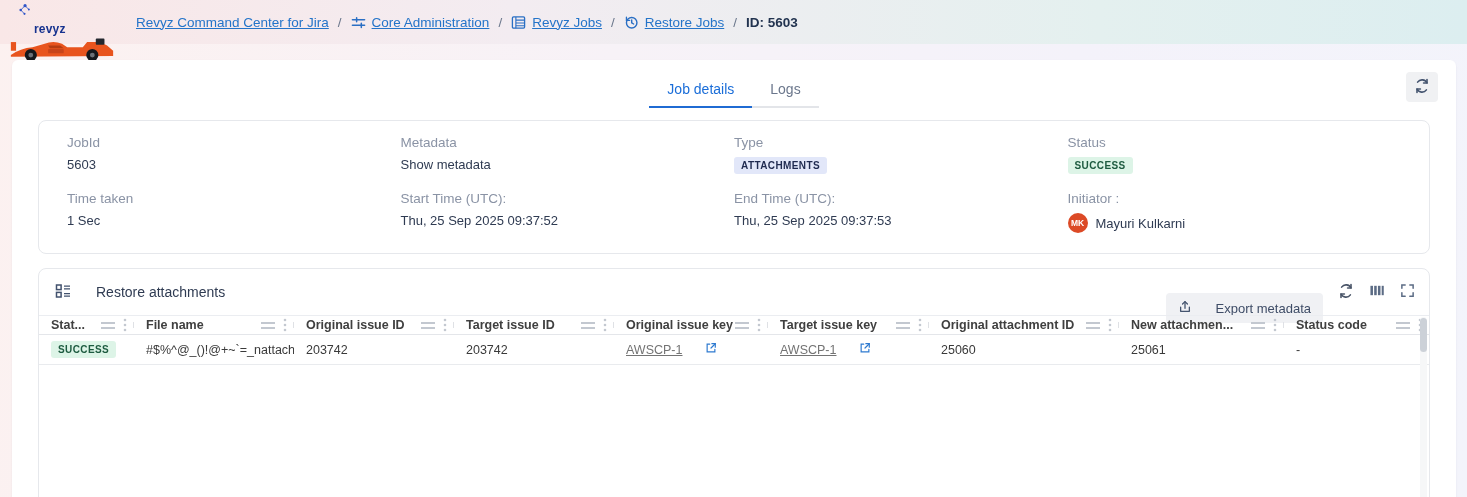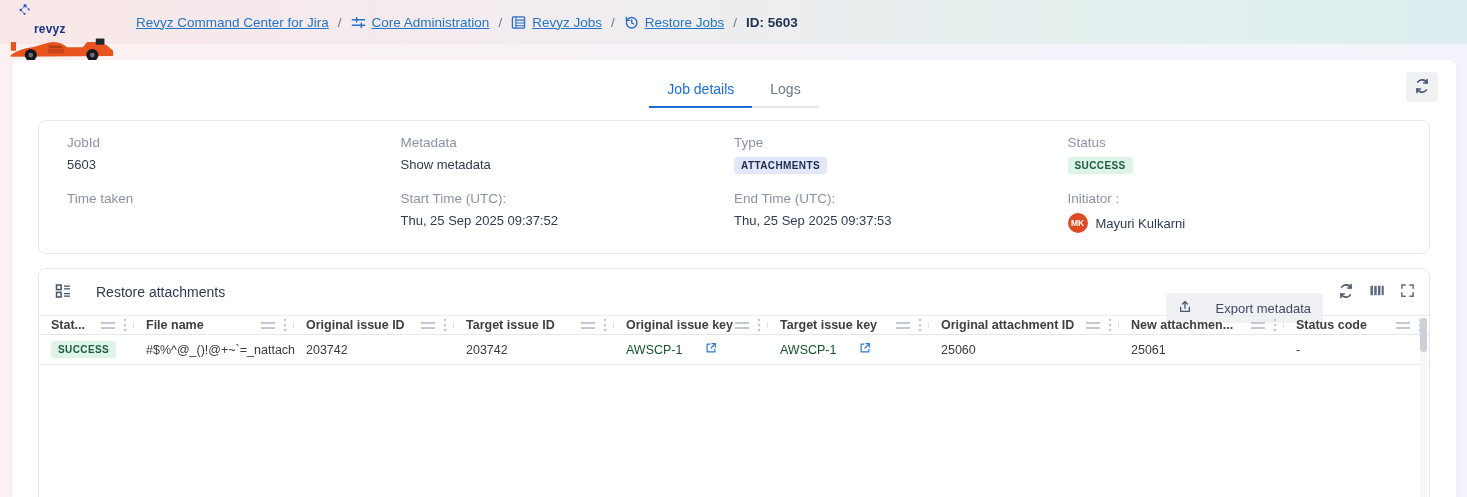--- a/index.html
+++ b/index.html
@@ -61,21 +61,21 @@
   .hcell:not(:last-child)::after { content:""; position:absolute; right:0; top:6px; bottom:6px;
     width:1px; background:#dfe1e5; }
   .h-label { font-size:12.5px; font-weight:700; color:#404040; white-space:nowrap;
     overflow:hidden; flex-shrink:1; }
   .h-handle { margin-left:auto; width:14px; height:7px; border-top:2px solid #c3c8d0;
     border-bottom:2px solid #c3c8d0; flex-shrink:0; cursor:grab; }
   .h-kebab { margin-left:8px; flex-shrink:0; cursor:pointer; display:flex; }
   .grid-row { height:30px; border-bottom:1px solid #e9ebee; }
   .cell { display:flex; align-items:center; padding:0 8px 0 12px; font-size:12.5px;
     color:#3a3a3a; min-width:0; white-space:nowrap; overflow:hidden; }
-  .cell-link { color:#14532d; gap:22px; cursor:pointer; }
+  .cell-link { color:#737373; gap:22px; cursor:pointer;text-decoration:underline; }
   .tbody-rest { flex:1; background:#fff; }
   .vscroll { position:absolute; right:2px; top:48px; bottom:4px; width:7px; background:#f6f7f8; border-radius:4px; cursor:pointer; }
   .vscroll-thumb { width:7px; height:34px; background:#ccd1d8; border-radius:4px; margin-top:1px; }
 </style>
 </head>
 <body>
 
 <header class="topbar">
   <div class="logo">
     <div class="logo-top">
@@ -179,20 +179,21 @@
     <div class="field">
       <div class="flabel">Type</div>
       <div class="fvalue"><span class="badge badge-type">ATTACHMENTS</span></div>
     </div>
     <div class="field">
       <div class="flabel">Status</div>
       <div class="fvalue"><span class="badge badge-success">SUCCESS</span></div>
     </div>
     <div class="field">
       <div class="flabel">Time taken</div>
+      <div class="fvalue">1 Sec</div>
     </div>
     <div class="field">
       <div class="flabel">Start Time (UTC):</div>
       <div class="fvalue">Thu, 25 Sep 2025 09:37:52</div>
     </div>
     <div class="field">
       <div class="flabel">End Time (UTC):</div>
       <div class="fvalue">Thu, 25 Sep 2025 09:37:53</div>
     </div>
     <div class="field">

